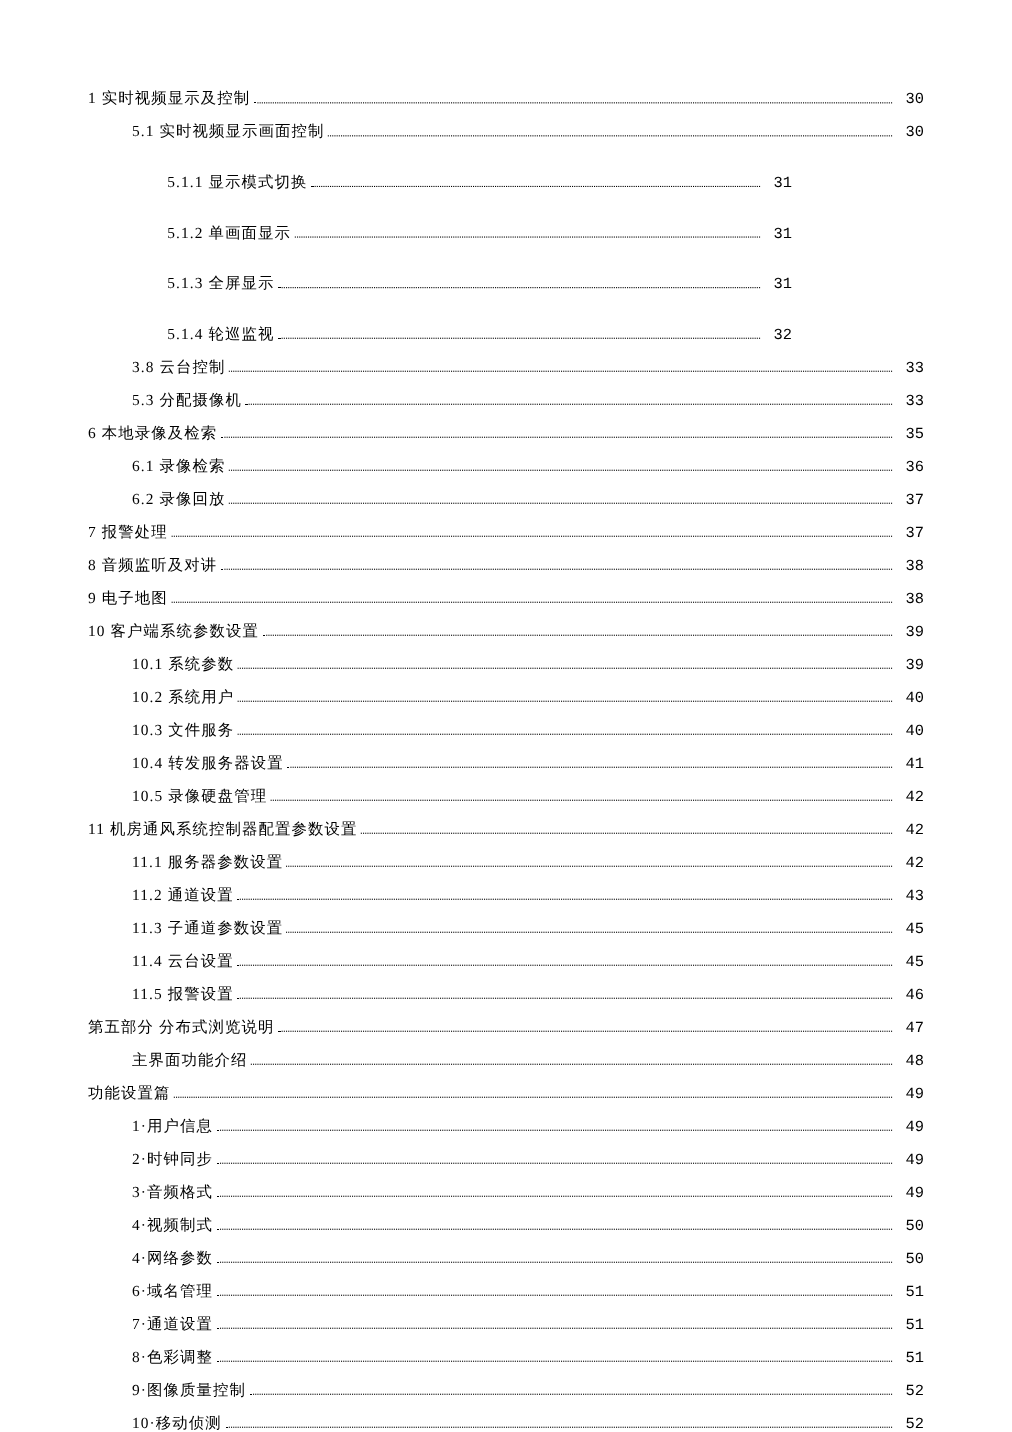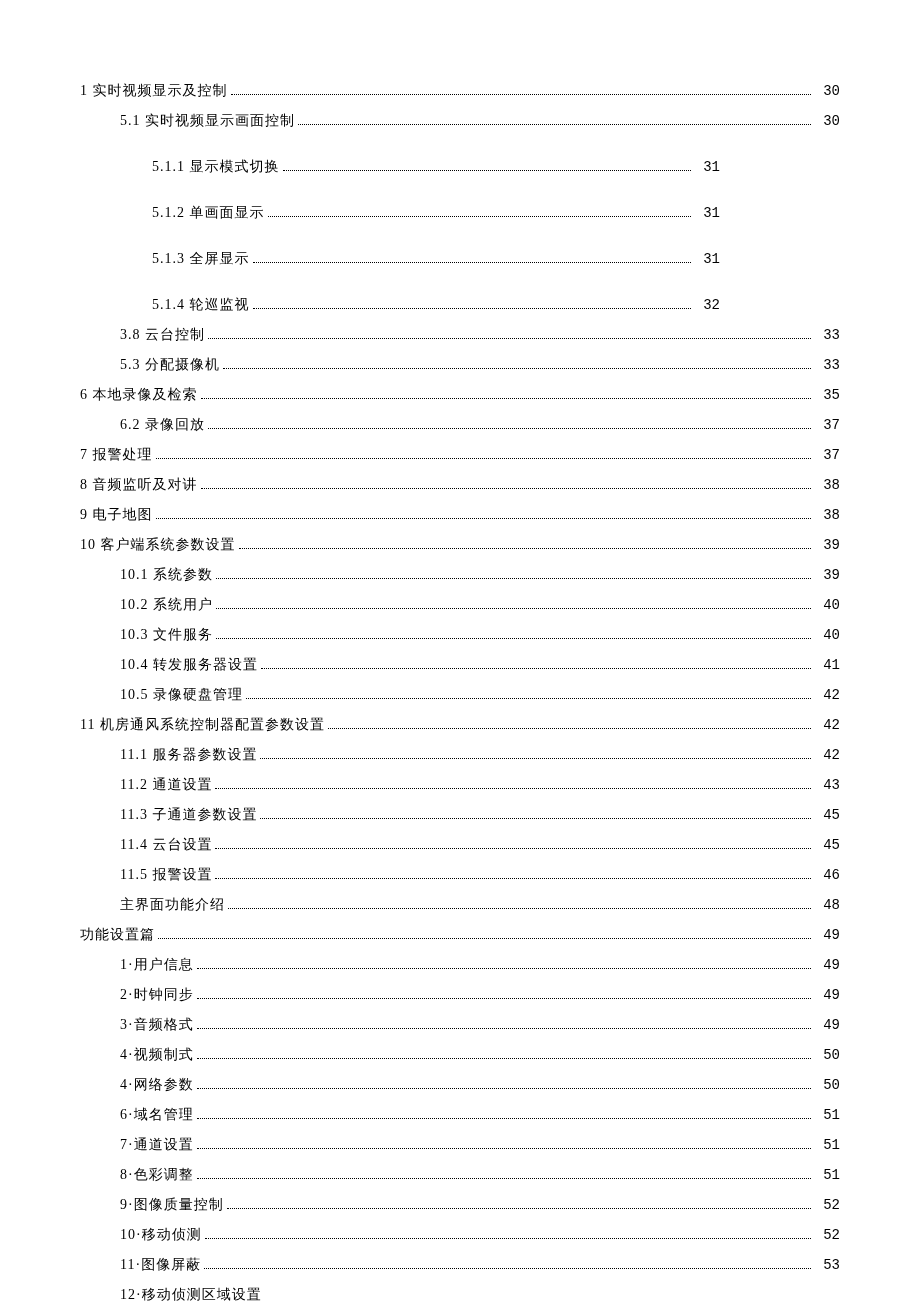--- a/index.html
+++ b/index.html
@@ -102,20 +102,27 @@
     </div>
     <div class="lvl0">
       <div class="toc-entry">
         <span class="toc-label">6 本地录像及检索 </span>
         <span class="toc-dots"></span>
         <span class="toc-page">35</span>
       </div>
     </div>
     <div class="lvl1">
       <div class="toc-entry">
+        <span class="toc-label">6.1 录像检索 </span>
+        <span class="toc-dots"></span>
+        <span class="toc-page">36</span>
+      </div>
+    </div>
+    <div class="lvl1">
+      <div class="toc-entry">
         <span class="toc-label">6.2 录像回放 </span>
         <span class="toc-dots"></span>
         <span class="toc-page">37</span>
       </div>
     </div>
     <div class="lvl0">
       <div class="toc-entry">
         <span class="toc-label">7 报警处理 </span>
         <span class="toc-dots"></span>
         <span class="toc-page">37</span>
@@ -210,20 +217,27 @@
         <span class="toc-label">11.4 云台设置 </span>
         <span class="toc-dots"></span>
         <span class="toc-page">45</span>
       </div>
     </div>
     <div class="lvl1">
       <div class="toc-entry">
         <span class="toc-label">11.5 报警设置 </span>
         <span class="toc-dots"></span>
         <span class="toc-page">46</span>
+      </div>
+    </div>
+    <div class="lvl0">
+      <div class="toc-entry">
+        <span class="toc-label">第五部分  分布式浏览说明</span>
+        <span class="toc-dots"></span>
+        <span class="toc-page">47</span>
       </div>
     </div>
     <div class="lvl1">
       <div class="toc-entry">
         <span class="toc-label">主界面功能介绍</span>
         <span class="toc-dots"></span>
         <span class="toc-page">48</span>
       </div>
     </div>
     <div class="lvl0">

